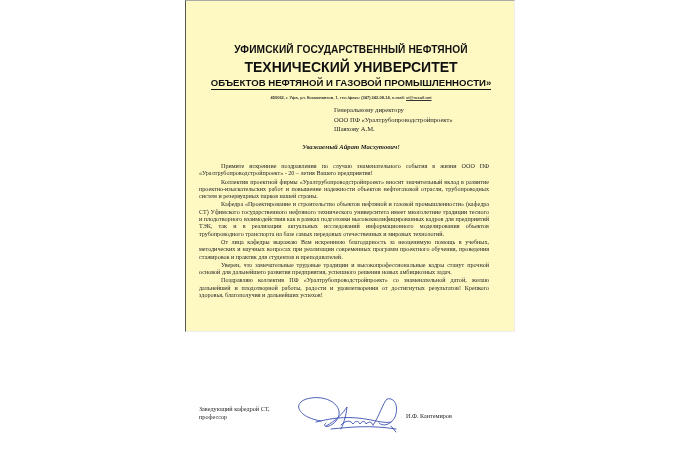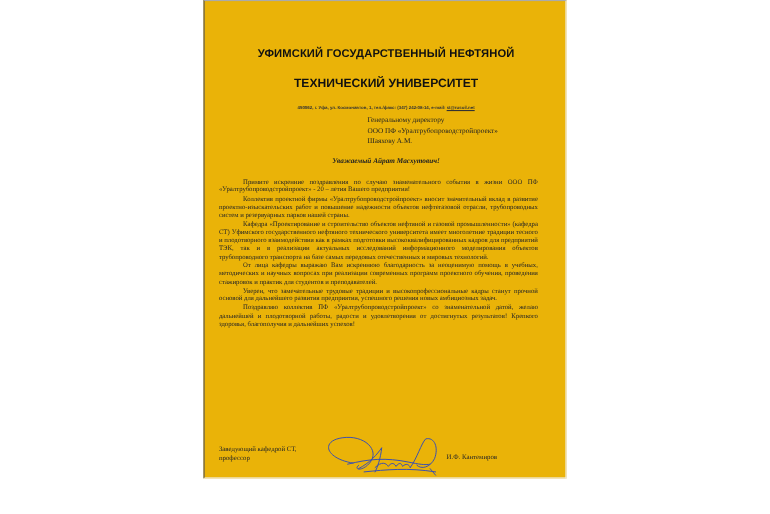--- a/index.html
+++ b/index.html
@@ -8,40 +8,40 @@
       width: 700px;
       height: 467px;
       background: #ffffff;
       overflow: hidden;
     }
     .page {
       position: absolute;
       left: 185px;
       top: 0;
       width: 330px;
-      height: 435px;
-      background: #eab308;
+      height: 332px;
+      background: #fef9c3;
       border-left: 1px solid #555;
       border-top: 1px solid #aaa;
       border-right: 1px solid #eee;
       border-bottom: 1px solid #eee;
       box-sizing: border-box;
     }
     .header {
       position: absolute;
       left: 0;
       width: 330px;
       text-align: center;
       font-family: "Liberation Sans", sans-serif;
       font-weight: bold;
       color: #111;
       line-height: 1;
     }
     .h-univ1 { top: 44px; font-size: 10.2px; letter-spacing: 0.1px; }
-    .h-univ2 { top: 70px; font-size: 11px; }
+    .h-univ2 { top: 59px; font-size: 14px; }
     .h-kaf1  { top: 66px; font-size: 9.6px; }
     .h-kaf2  { top: 77px; font-size: 9.6px; padding-bottom: 1px; }
     .h-kaf2 span { border-bottom: 1.2px solid #111; padding-bottom: 1px; }
     .address {
       position: absolute;
       top: 94px;
       left: 0;
       width: 330px;
       text-align: center;
       font-family: "Liberation Sans", sans-serif;
@@ -112,20 +112,21 @@
       height: 50px;
     }
   </style>
 </head>
 <body>
 
 <div class="page">
 
   <div class="header h-univ1">УФИМСКИЙ ГОСУДАРСТВЕННЫЙ НЕФТЯНОЙ</div>
   <div class="header h-univ2">ТЕХНИЧЕСКИЙ УНИВЕРСИТЕТ</div>
+  <div class="header h-kaf2"><span>ОБЪЕКТОВ НЕФТЯНОЙ И ГАЗОВОЙ ПРОМЫШЛЕННОСТИ»</span></div>
 
   <div class="address"><span>450062, г. Уфа, ул. Космонавтов, 1, тел./факс: (347) 242-08-14, e-mail: </span><span class="email">st@rusoil.net</span></div>
 
   <div class="addressee">
     <div>Генеральному директору</div>
     <div>ООО ПФ «Уралтрубопроводстройпроект»</div>
     <div>Шаяхову А.М.</div>
   </div>
 
   <div class="greeting">Уважаемый Айрат Масхутович!</div>

